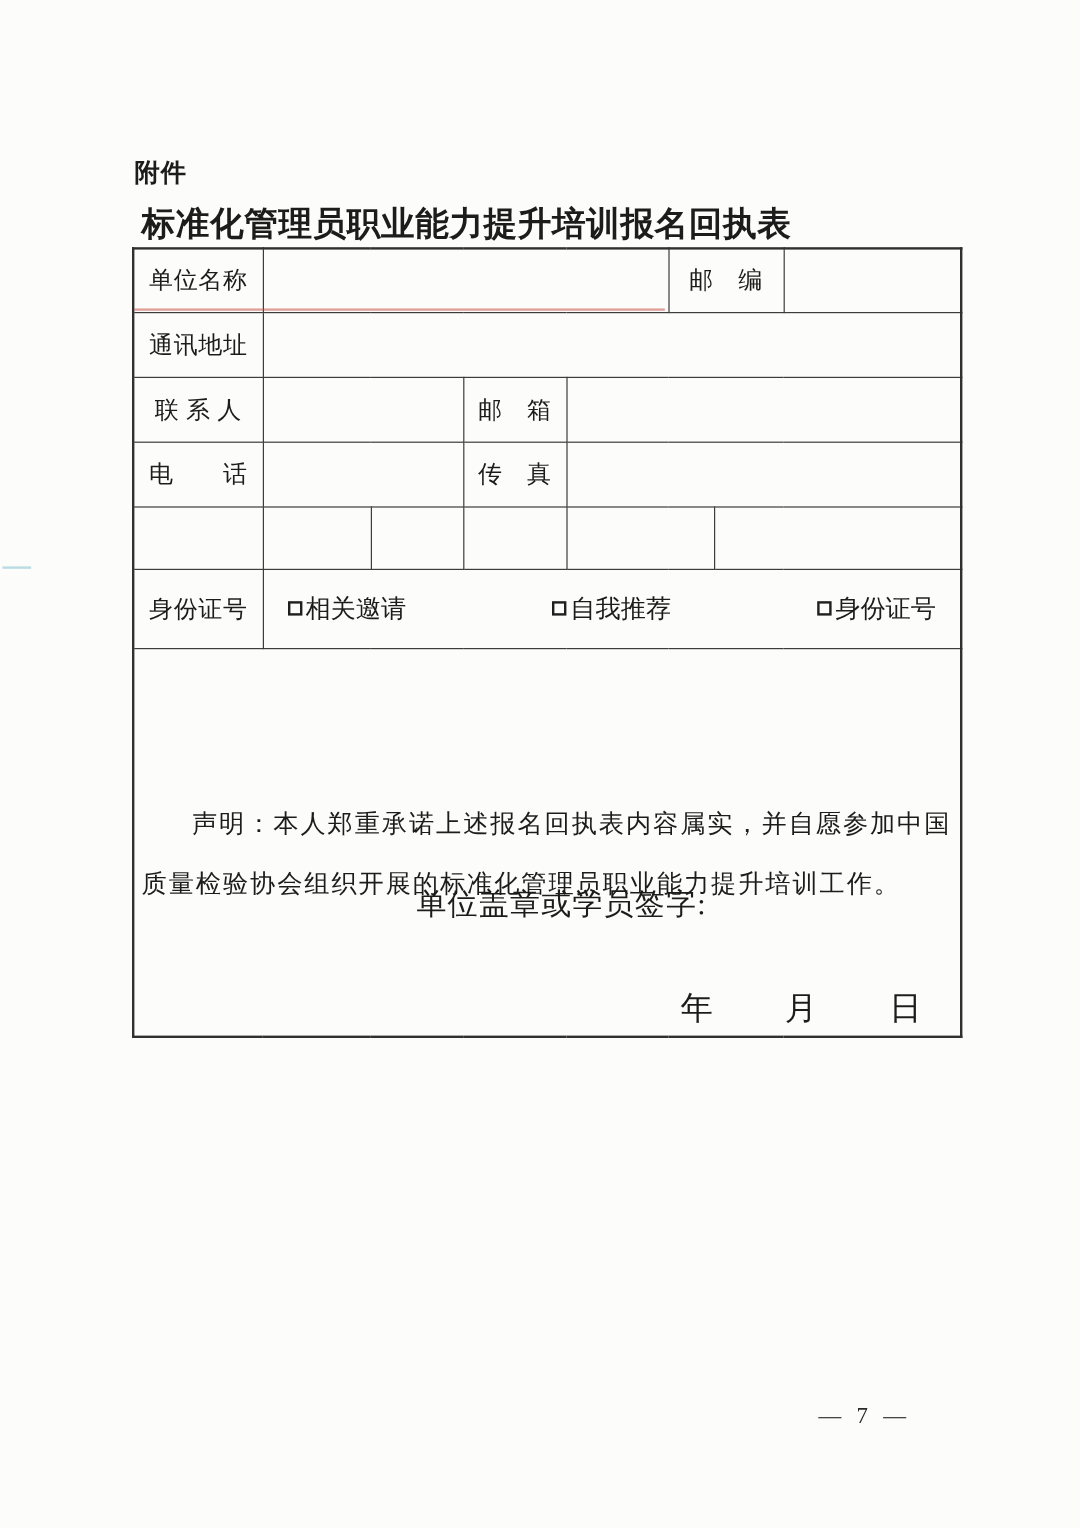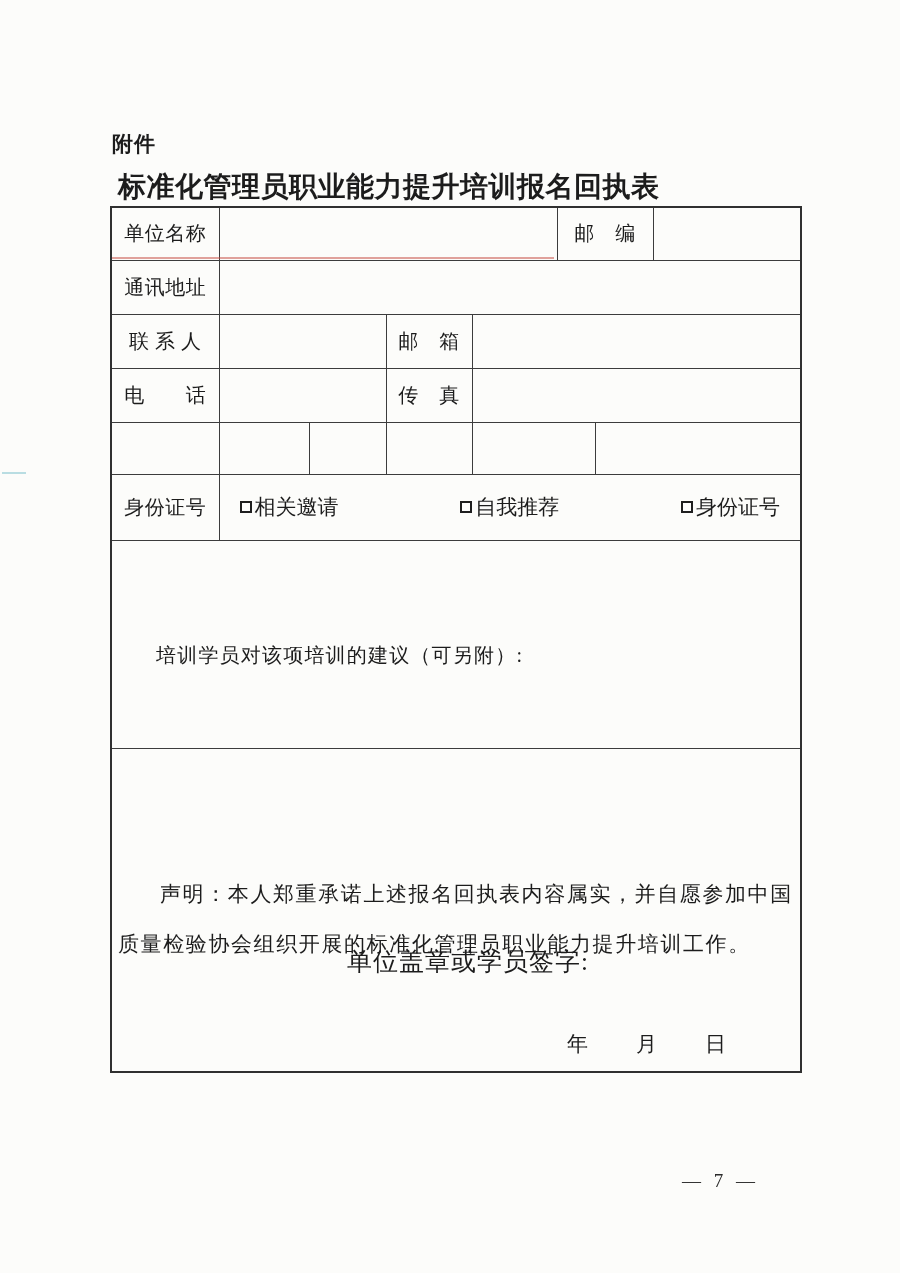--- a/index.html
+++ b/index.html
@@ -64,21 +64,21 @@
   td.decl-cell { vertical-align:top; position:relative; }
   .decl { padding:18px 6px 0 6px; line-height:50px; font-size:21px; letter-spacing:1.6px; }
   .decl-l1 { text-indent:42px; white-space:nowrap; }
   .decl-l2 { white-space:nowrap; }
   .sig {
     position:absolute; left:235px; top:196px;
     font-size:25px; letter-spacing:1px; white-space:nowrap;
   }
   .date {
     position:absolute; left:455px; top:281px;
-    font-size:21px; letter-spacing:2px; white-space:nowrap;
+    font-size:27px; letter-spacing:2px; white-space:nowrap;
   }
   .pagenum {
     position:absolute; left:682px; top:1170px;
     font-size:19px; letter-spacing:4px;
     color:#2a2a2a;
     white-space:nowrap;
   }
   
   .artifact-red {
     position:absolute; left:112px; top:257px;
@@ -154,25 +154,20 @@
               <span class="cbox"></span>
               <span>自我推荐</span>
             </span>
             <span class="opt">
               <span class="cbox"></span>
               <span>身份证号</span>
             </span>
           </div>
         </td>
       </tr>
-      <tr style="height:208px">
-        <td class="suggestion-cell" colspan="8">
-          <div class="suggestion-text">培训学员对该项培训的建议（可另附）:</div>
-        </td>
-      </tr>
       <tr style="height:324px">
         <td class="decl-cell" colspan="8">
           <div class="decl">
             <div class="decl-l1">声明：本人郑重承诺上述报名回执表内容属实，并自愿参加中国</div>
             <div class="decl-l2">质量检验协会组织开展的标准化管理员职业能力提升培训工作。</div>
           </div>
           <div class="sig">单位盖章或学员签字:</div>
           <div class="date">年　　月　　日</div>
         </td>
       </tr>

